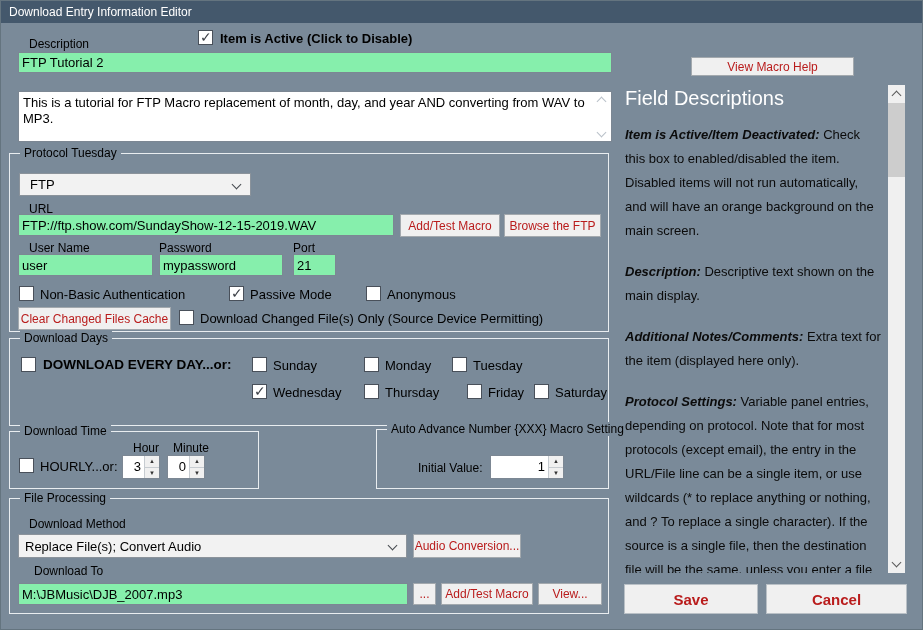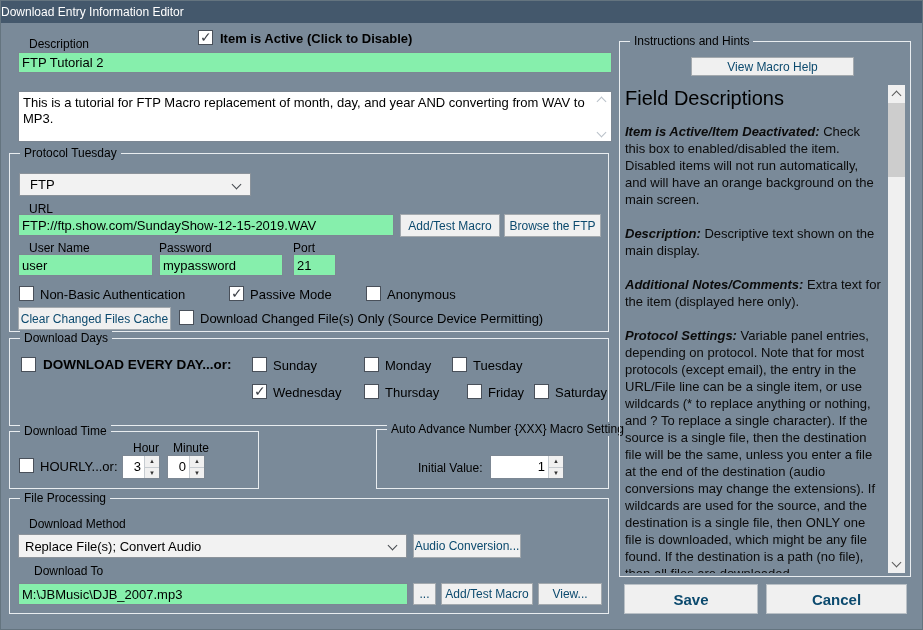--- a/index.html
+++ b/index.html
@@ -7,40 +7,40 @@
   body { font-family:"Liberation Sans", sans-serif; }
   #dialog {
     position:relative; width:923px; height:630px;
     background:#7a8a99; overflow:hidden;
     border:1px solid #64747f;
   }
   
   #titlebar {
     position:absolute; left:0; top:0; width:923px; height:22px;
     background:#44586c; color:#ffffff; font-size:12px;
-    display:flex; align-items:center; padding-left:0;
+    display:flex; align-items:center; padding-left:8px;
   }
   
   .lbl { position:absolute; font-size:12px; color:#000; white-space:nowrap; }
   
   .inp {
     position:absolute; background:#86efac; border:1px solid #7c8793;
     font-family:"Liberation Sans",sans-serif; font-size:13px; color:#000;
     padding:0 3px; outline:none;
   }
   
   .grp { position:absolute; border:1px solid #e9edf0; }
   .grp > .legend {
     position:absolute; top:-8px; left:10px; background:#7a8a99;
     font-size:12px; color:#000; padding:0 4px; white-space:nowrap;
   }
   
   .btn {
     position:absolute; background:#f0f0f0; border:1px solid #a3a9ae;
-    font-size:12px; color:#0c4a6e; display:flex; align-items:center; justify-content:center;
+    font-size:12px; color:#b91c1c; display:flex; align-items:center; justify-content:center;
     white-space:nowrap; cursor:default;
   }
   .btn.big { font-size:15px; font-weight:bold; border:1px solid #b9c0c6; }
   
   .cb {
     position:absolute; width:15px; height:15px; background:#fff;
     border:1px solid #49505a; display:inline-block;
   }
   .cb.on::after {
     content:"\2713"; position:absolute; left:1px; top:-2px;
@@ -72,22 +72,22 @@
   .vthumb { position:absolute; left:0; width:100%; background:#cdcdcd; }
   
   #notes-box {
     position:absolute; background:#fff; border:1px solid #7c8793;
     font-size:13px; padding:3px 20px 3px 4px; color:#000; line-height:16px;
   }
   .mini-chev { position:absolute; width:7px; height:7px; }
   .mini-chev.up { border-left:1.5px solid #b9c1c9; border-top:1.5px solid #b9c1c9; transform:rotate(45deg); }
   .mini-chev.dn { border-right:1.5px solid #b9c1c9; border-bottom:1.5px solid #b9c1c9; transform:rotate(45deg); }
   
-  #help-heading { position:absolute; font-size:20px; color:#000000; }
-  #help-paragraphs { position:absolute; font-size:13px; line-height:17px; color:#0b0b0b; overflow:hidden; }
+  #help-heading { position:absolute; font-size:20px; color:#ffffff; }
+  #help-paragraphs { position:absolute; font-size:13px; line-height:24px; color:#0b0b0b; overflow:hidden; }
   #help-paragraphs p { margin:0 0 17px 0; }
   .lead-bi { font-weight:bold; font-style:italic; }
 </style>
 </head>
 <body>
 
 <div id="dialog">
 
   <div id="titlebar">
     <span>Download Entry Information Editor</span>
@@ -198,23 +198,20 @@
     <span>Replace File(s); Convert Audio</span>
     <span class="chev"></span>
   </div>
   <div class="btn" style="left:412px;top:533px;width:108px;height:24px;">Audio Conversion...</div>
   <span class="lbl" style="left:33px;top:563px;">Download To</span>
   <input class="inp" style="left: 17px; top: 582px; width: 390px; height: 22px;" value="M:\JBMusic\DJB_2007.mp3">
   <div class="btn" style="left:412px;top:582px;width:23px;height:22px;">...</div>
   <div class="btn" style="left:440px;top:582px;width:92px;height:22px;">Add/Test Macro</div>
   <div class="btn" style="left:537px;top:582px;width:64px;height:22px;">View...</div>
 
-  <div class="grp" style="left:618px;top:40px;width:292px;height:536px;">
-    <span class="legend">Instructions and Hints</span>
-  </div>
   <div class="btn" style="left:690px;top:56px;width:163px;height:19px;">View Macro Help</div>
 
   <span id="help-heading" style="left:624px;top:86px;">Field Descriptions</span>
   <div id="help-paragraphs" style="left:624px;top:122px;width:258px;height:450px;">
       <p><span class="lead-bi">Item is Active/Item Deactivated:</span> Check this box to enabled/disabled the item. Disabled items will not run automatically, and will have an orange background on the main screen.</p>
       <p><span class="lead-bi">Description:</span> Descriptive text shown on the main display.</p>
       <p><span class="lead-bi">Additional Notes/Comments:</span> Extra text for the item (displayed here only).</p>
       <p><span class="lead-bi">Protocol Settings:</span> Variable panel entries, depending on protocol. Note that for most protocols (except email), the entry in the URL/File line can be a single item, or use wildcards (* to replace anything or nothing, and ? To replace a single character). If the source is a single file, then the destination file will be the same, unless you enter a file at the end of the destination (audio conversions may change the extensions). If wildcards are used for the source, and the destination is a single file, then ONLY one file is downloaded, which might be any file found. If the destination is a path (no file), then all files are downloaded.</p>
     </div>
 

